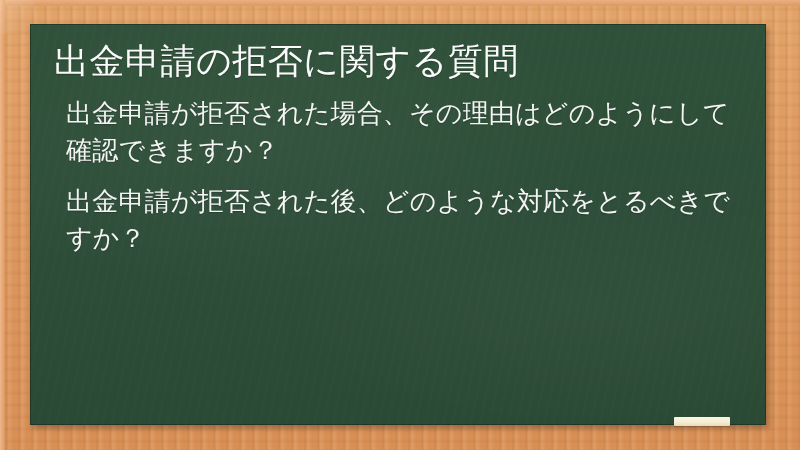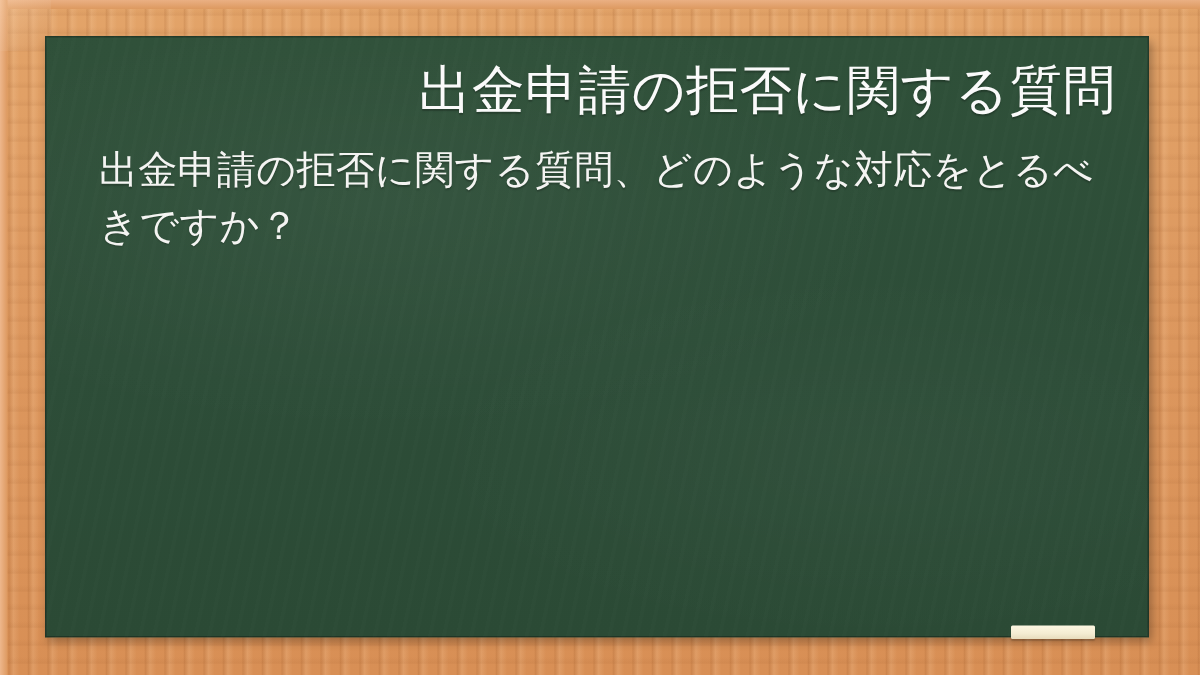--- a/index.html
+++ b/index.html
@@ -106,21 +106,20 @@
   .title {
     color: #fafafa;
     font-size: 35px;
     line-height: 1.18;
     font-weight: 400;
     letter-spacing: 0.5px;
     margin: 0;
     padding: 6px 0 0 10px;
     text-shadow: 0 1px 1px rgba(0,0,0,0.25);
     white-space: nowrap;
-    text-align: right;
   }
 
   
   .questions {
     list-style: none;
     margin: 14px 0 0 0;
     padding: 0 0 0 22px;
   }
   .question-item {
     color: #f4f4f2;
@@ -158,20 +157,21 @@
     <div class="frame-miter-tl"></div>
   </div>
 
   <div class="board">
     <div class="board-dust"></div>
 
     <div class="board-content">
       <h1 class="title">出金申請の拒否に関する質問</h1>
 
       <ul class="questions">
-        <li class="question-item">出金申請の拒否に関する質問、どのような対応をとるべきですか？</li>
+        <li class="question-item">出金申請が拒否された場合、その理由はどのようにして確認できますか？</li>
+        <li class="question-item">出金申請が拒否された後、どのような対応をとるべきですか？</li>
       </ul>
     </div>
   </div>
 
   <div class="chalk-stick"></div>
 
 </div>
 
 </body></html>

